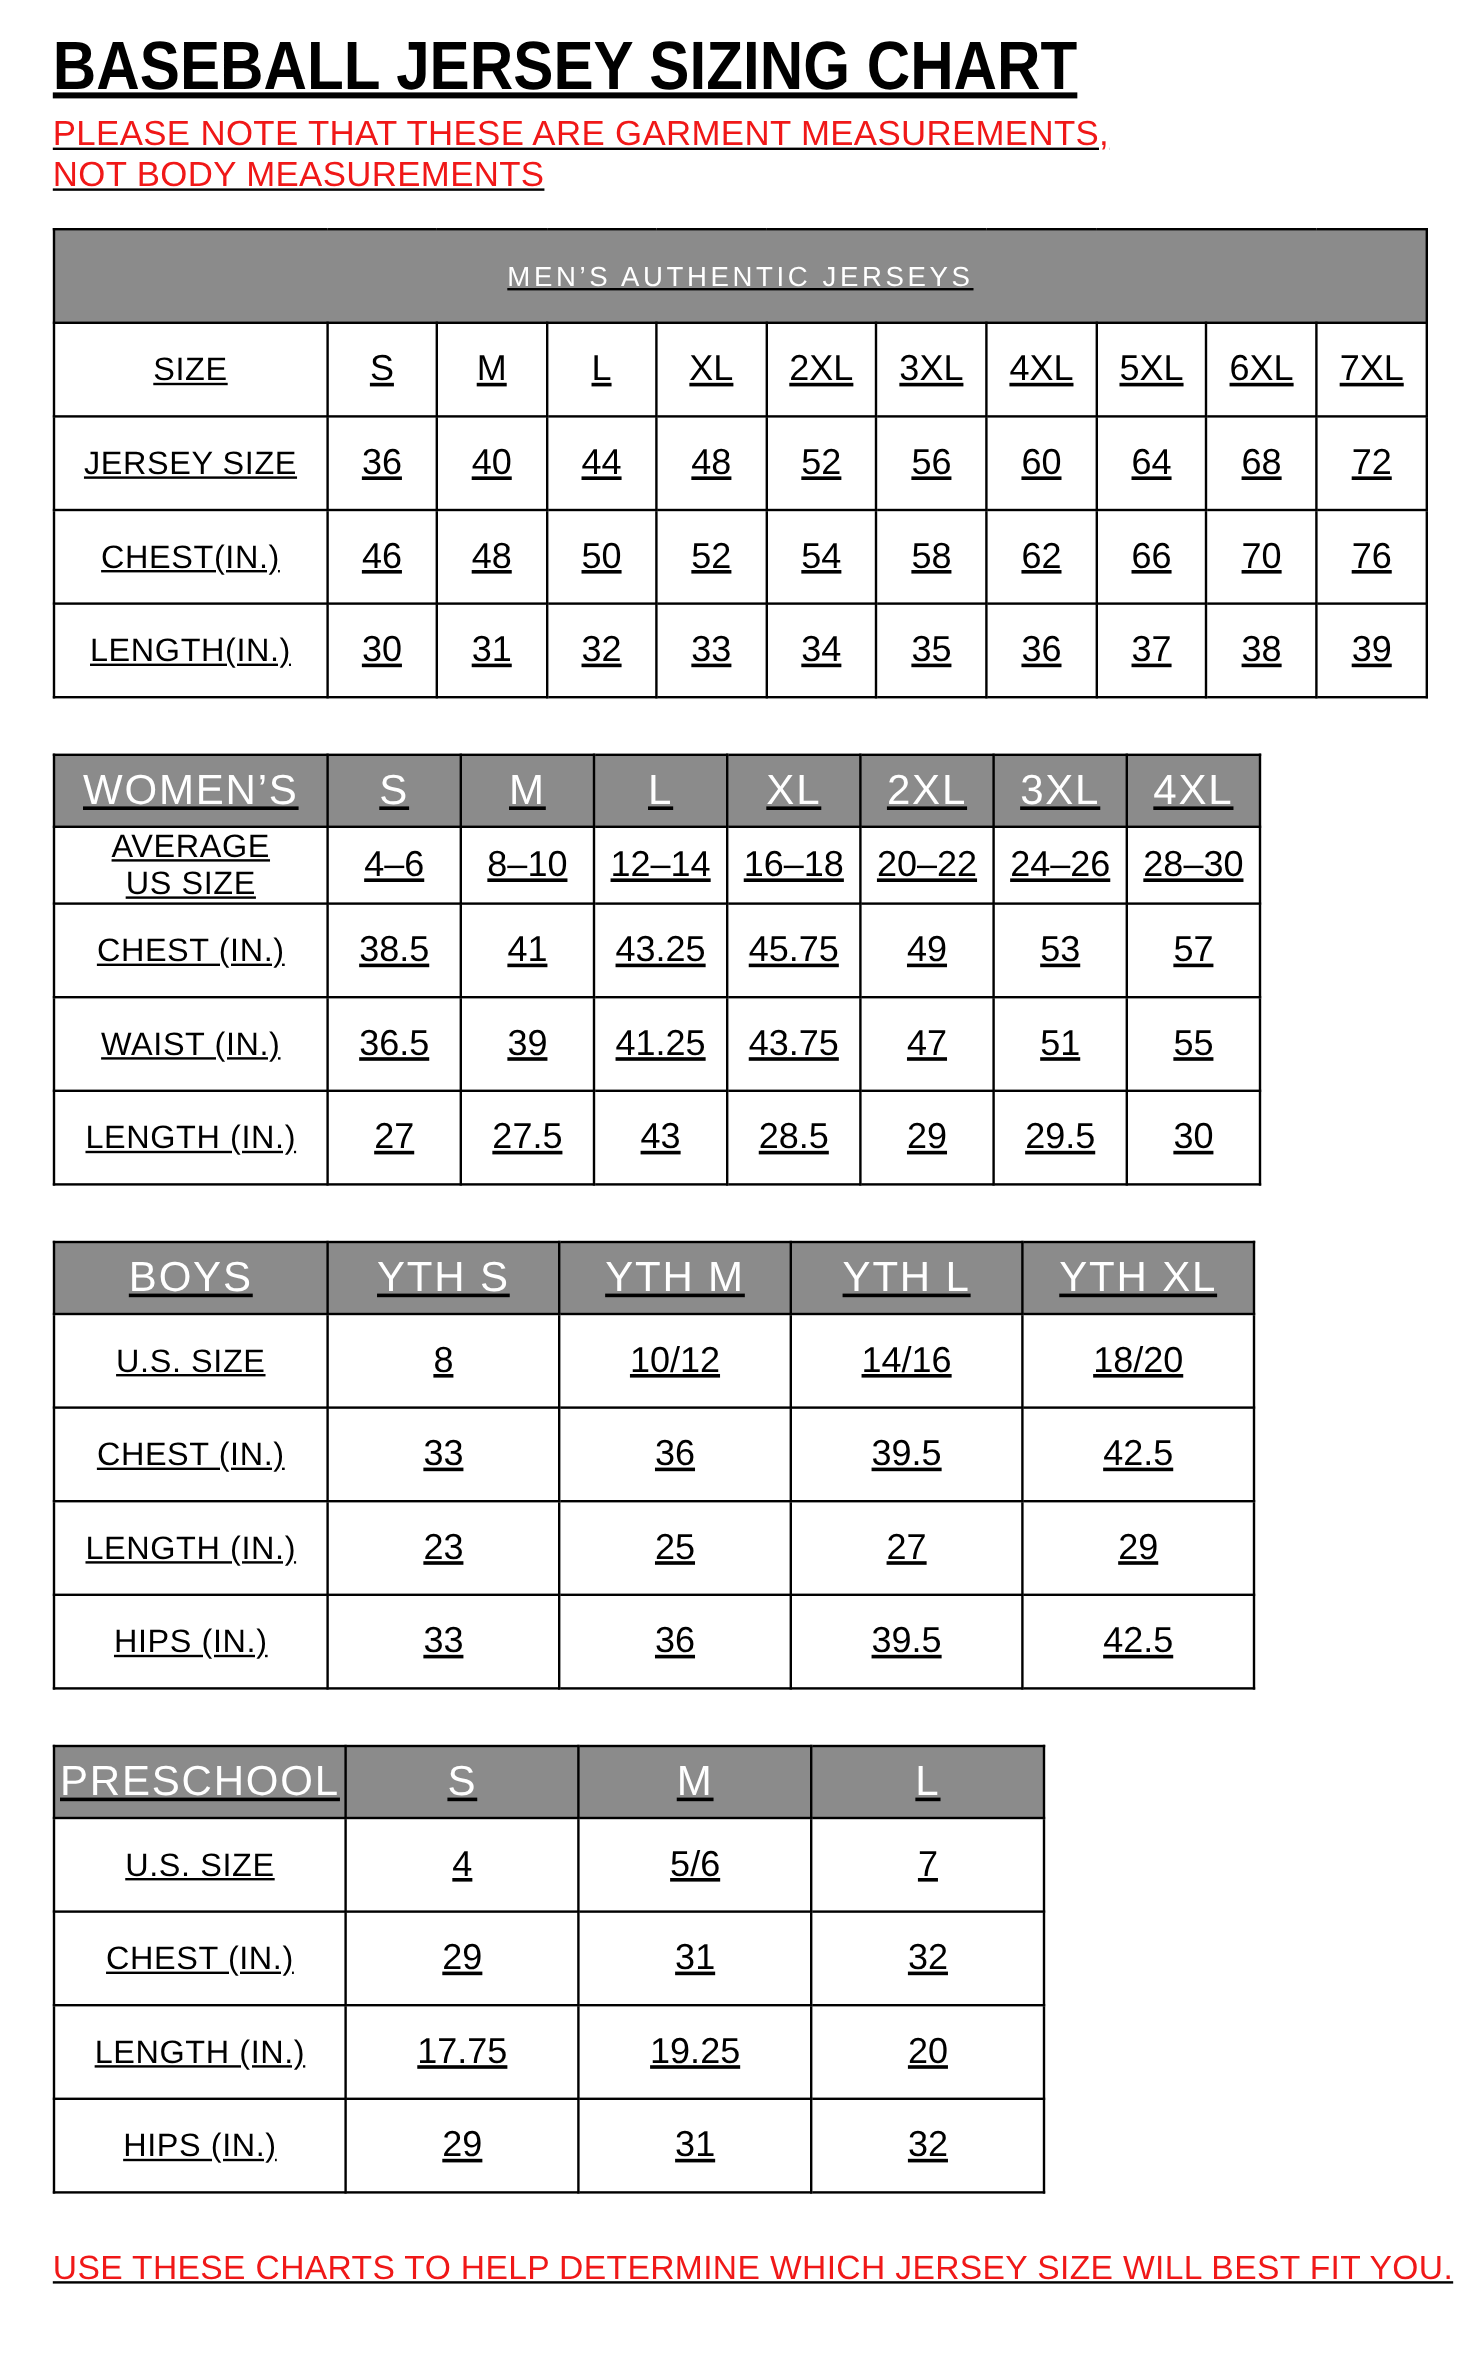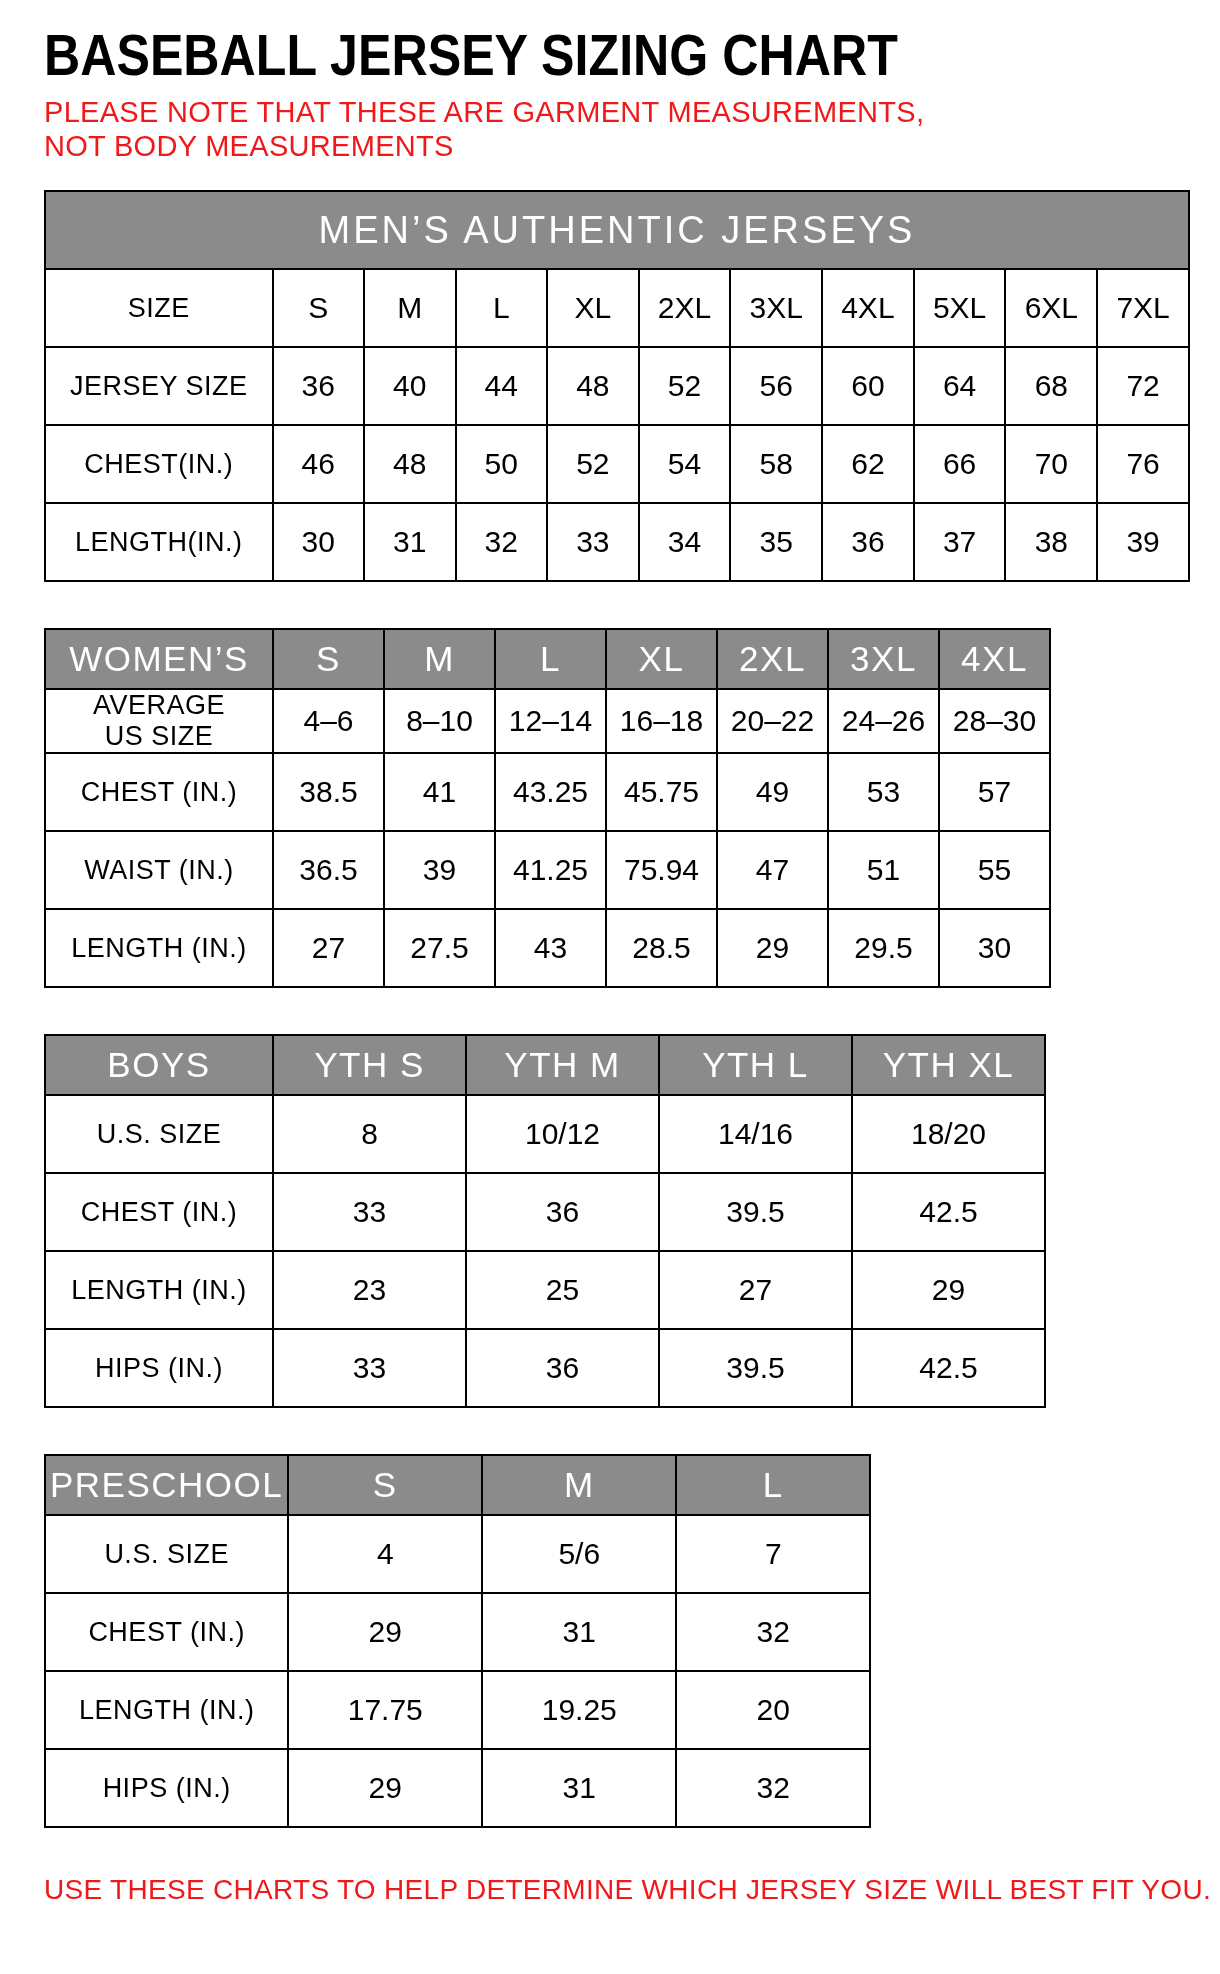--- a/index.html
+++ b/index.html
@@ -8,20 +8,21 @@
     background: #ffffff;
     font-family: "Liberation Sans", sans-serif;
   }
   body {
     width: 1220px;
     height: 1974px;
     overflow: hidden;
   }
   .page {
     padding: 24px 30px 0 44px;
+    text-decoration: underline;
   }
   .title {
     margin: 0 0 8px 0;
     font-size: 57px;
     font-weight: bold;
     color: #000000;
     letter-spacing: 0px;
     white-space: nowrap;
     transform: scaleX(0.88);
     transform-origin: left center;
@@ -45,21 +46,21 @@
     text-align: center;
     vertical-align: middle;
     padding: 0 4px;
     box-sizing: border-box;
     height: 78px;
     color: #000000;
   }
   .banner {
     background: var(--header-gray, #8b8b8b);
     color: #ffffff !important;
-    font-size: 38px;
+    font-size: 23px;
     font-weight: normal;
     letter-spacing: 3px;
     height: 76px;
     margin-left: 46px;
   }
   tr.head th {
     background: var(--header-gray, #8b8b8b);
     color: #ffffff !important;
     font-size: 35px;
     font-weight: normal;
@@ -218,21 +219,21 @@
       <td class="val">45.75</td>
       <td class="val">49</td>
       <td class="val">53</td>
       <td class="val">57</td>
     </tr>
     <tr>
       <td class="label">WAIST (IN.)</td>
       <td class="val">36.5</td>
       <td class="val">39</td>
       <td class="val">41.25</td>
-      <td class="val">75.94</td>
+      <td class="val">43.75</td>
       <td class="val">47</td>
       <td class="val">51</td>
       <td class="val">55</td>
     </tr>
     <tr>
       <td class="label">LENGTH (IN.)</td>
       <td class="val">27</td>
       <td class="val">27.5</td>
       <td class="val">43</td>
       <td class="val">28.5</td>

